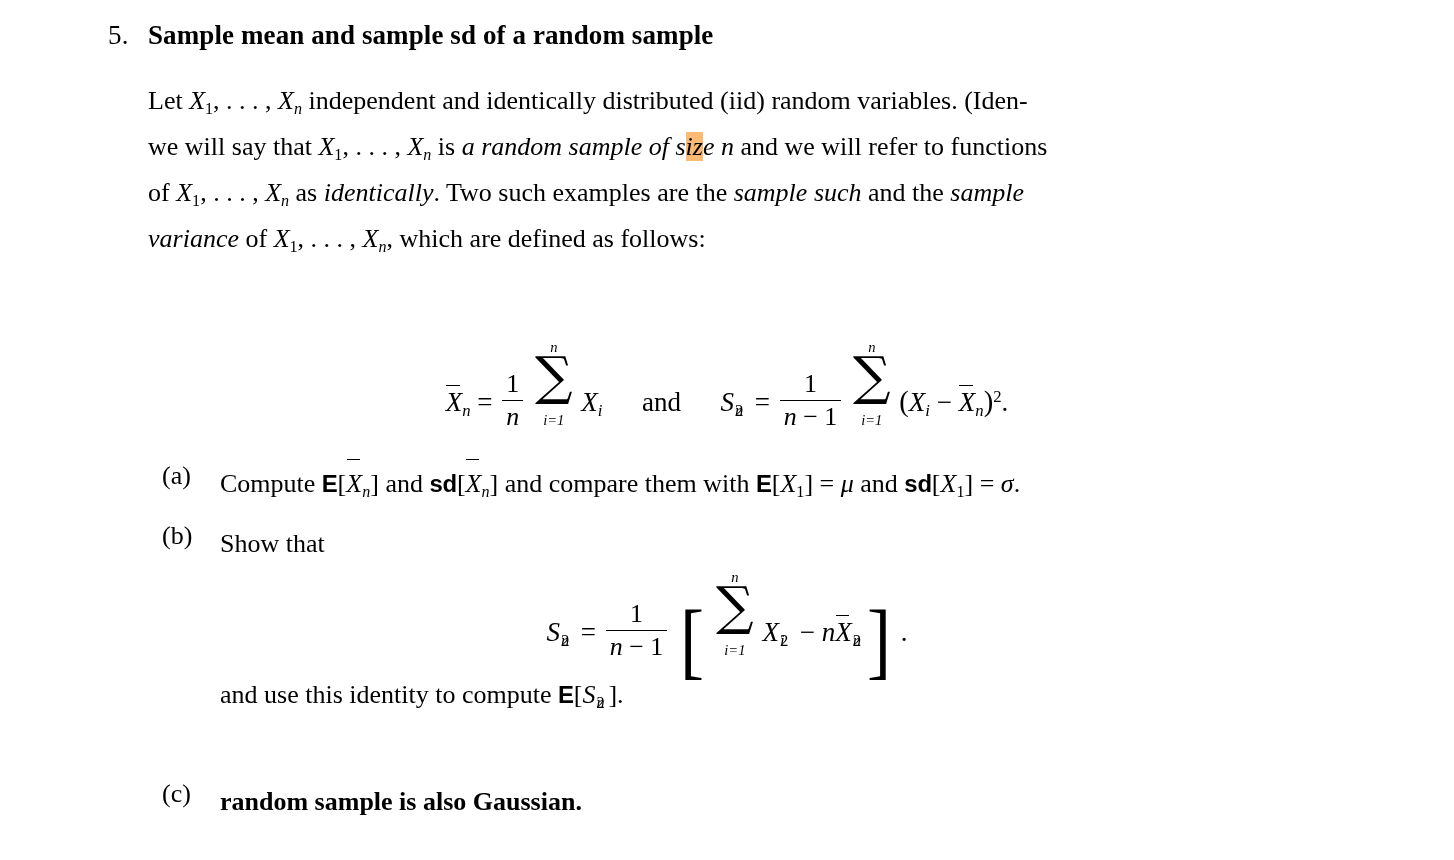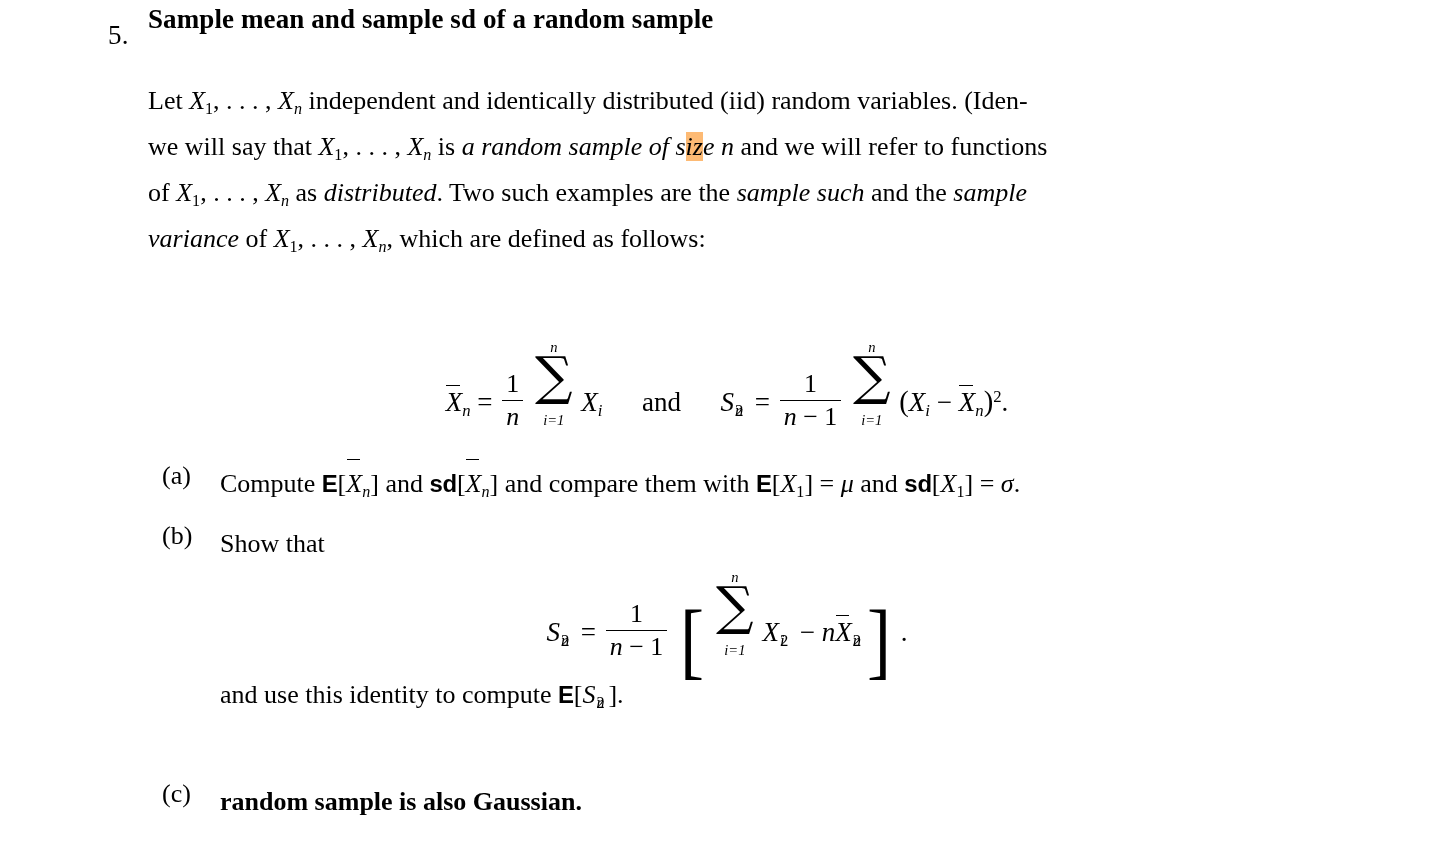--- a/index.html
+++ b/index.html
@@ -178,40 +178,40 @@
     line-height: 45px;
   }
   .nowrap { white-space: nowrap; }
 </style>
 </head>
 <body>
 
 <div class="page">
 
   <div class="item-num" style="left:108px; top:20px;">5.</div>
-  <div class="title" style="left:148px; top:4px;">Sample mean and sample sd of a random sample</div>
+  <div class="title" style="left:148px; top:20px;">Sample mean and sample sd of a random sample</div>
 
   <div class="para">
 
     <span class="ln ln-just">
       <span class="nowrap">
         <span>Let </span><span class="mi">X</span><sub class="upr">1</sub><span class="mn">, . . . , </span><span class="mi">X</span><sub>n</sub><span> independent and identically distributed (iid) random variables. (Iden-</span>
       </span>
     </span>
 
 
     <span class="ln ln-just">
       <span class="nowrap">
         <span>we will say that </span><span class="mi">X</span><sub class="upr">1</sub><span class="mn">, . . . , </span><span class="mi">X</span><sub>n</sub><span> is </span><span class="txtit">a random sample of s</span><span class="txtit hl">iz</span><span class="txtit">e </span><span class="mi">n</span><span> and we will refer to functions</span>
       </span>
     </span>
 
     <span class="ln ln-just">
       <span class="nowrap">
-        <span>of </span><span class="mi">X</span><sub class="upr">1</sub><span class="mn">, . . . , </span><span class="mi">X</span><sub>n</sub><span> as </span><span class="txtit">distributed</span><span>. Two such examples are the </span><span class="txtit">sample such</span><span> and the </span><span class="txtit">sample</span>
+        <span>of </span><span class="mi">X</span><sub class="upr">1</sub><span class="mn">, . . . , </span><span class="mi">X</span><sub>n</sub><span> as </span><span class="txtit">identically</span><span>. Two such examples are the </span><span class="txtit">sample such</span><span> and the </span><span class="txtit">sample</span>
       </span>
     </span>
 
     <span class="ln">
       <span class="txtit">variance</span><span> of </span><span class="mi">X</span><sub class="upr">1</sub><span class="mn">, . . . , </span><span class="mi">X</span><sub>n</sub><span>, which are defined as follows:</span>
     </span>
   </div>
 
   <div class="display" style="left:0; top:340px; width:1454px;">
 

